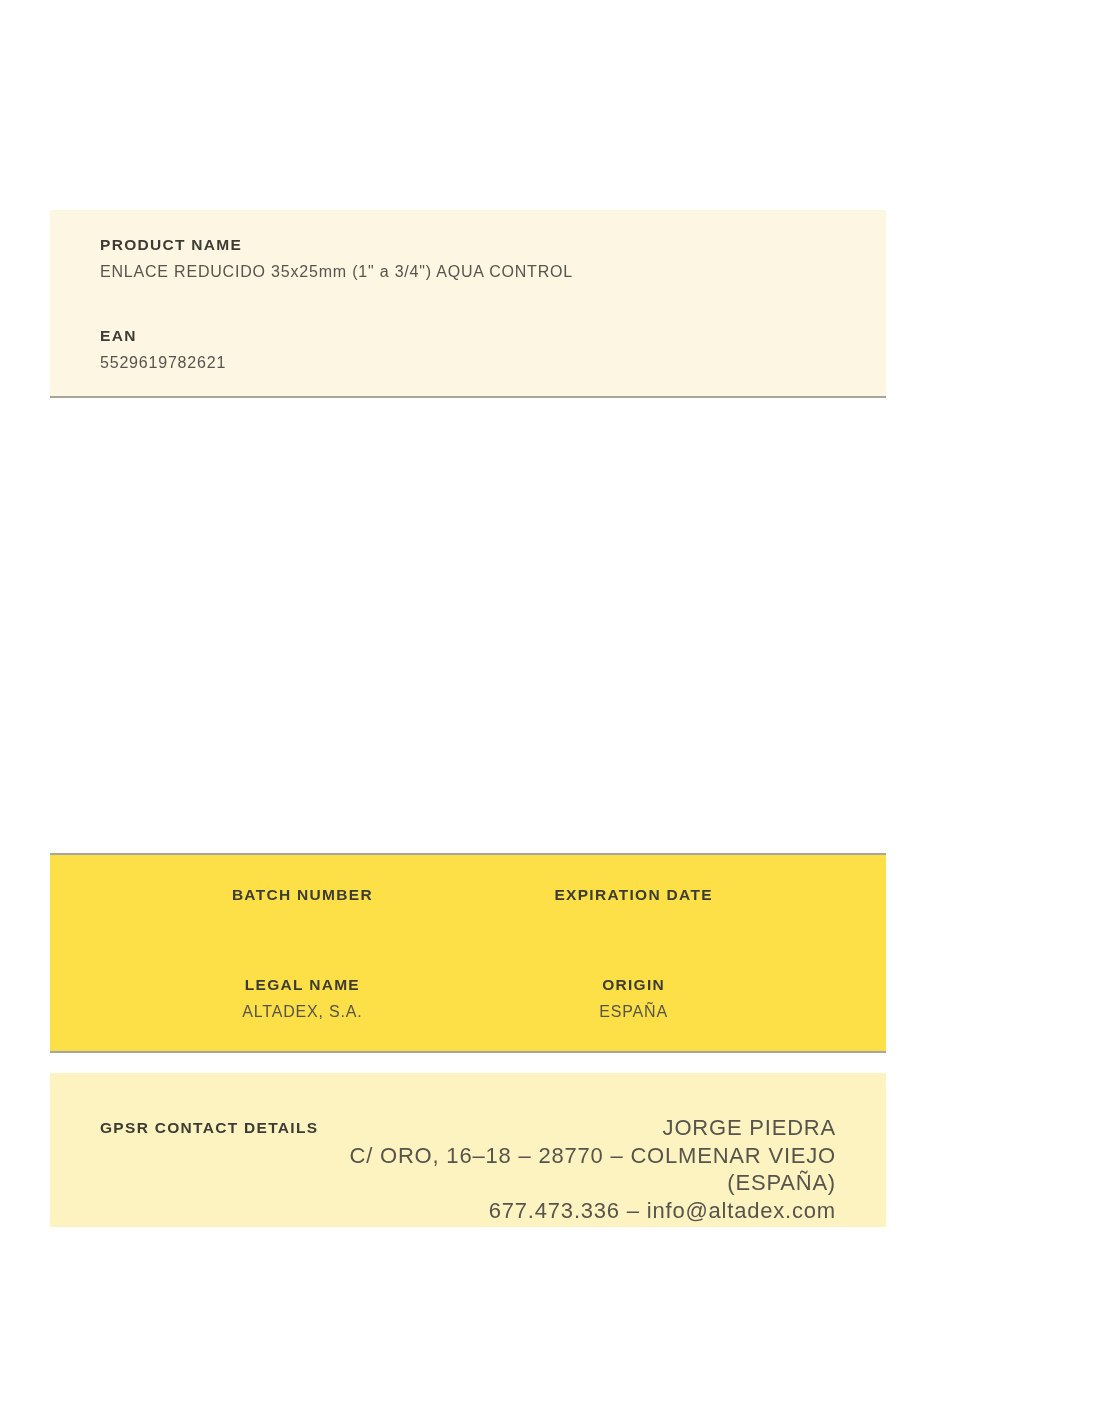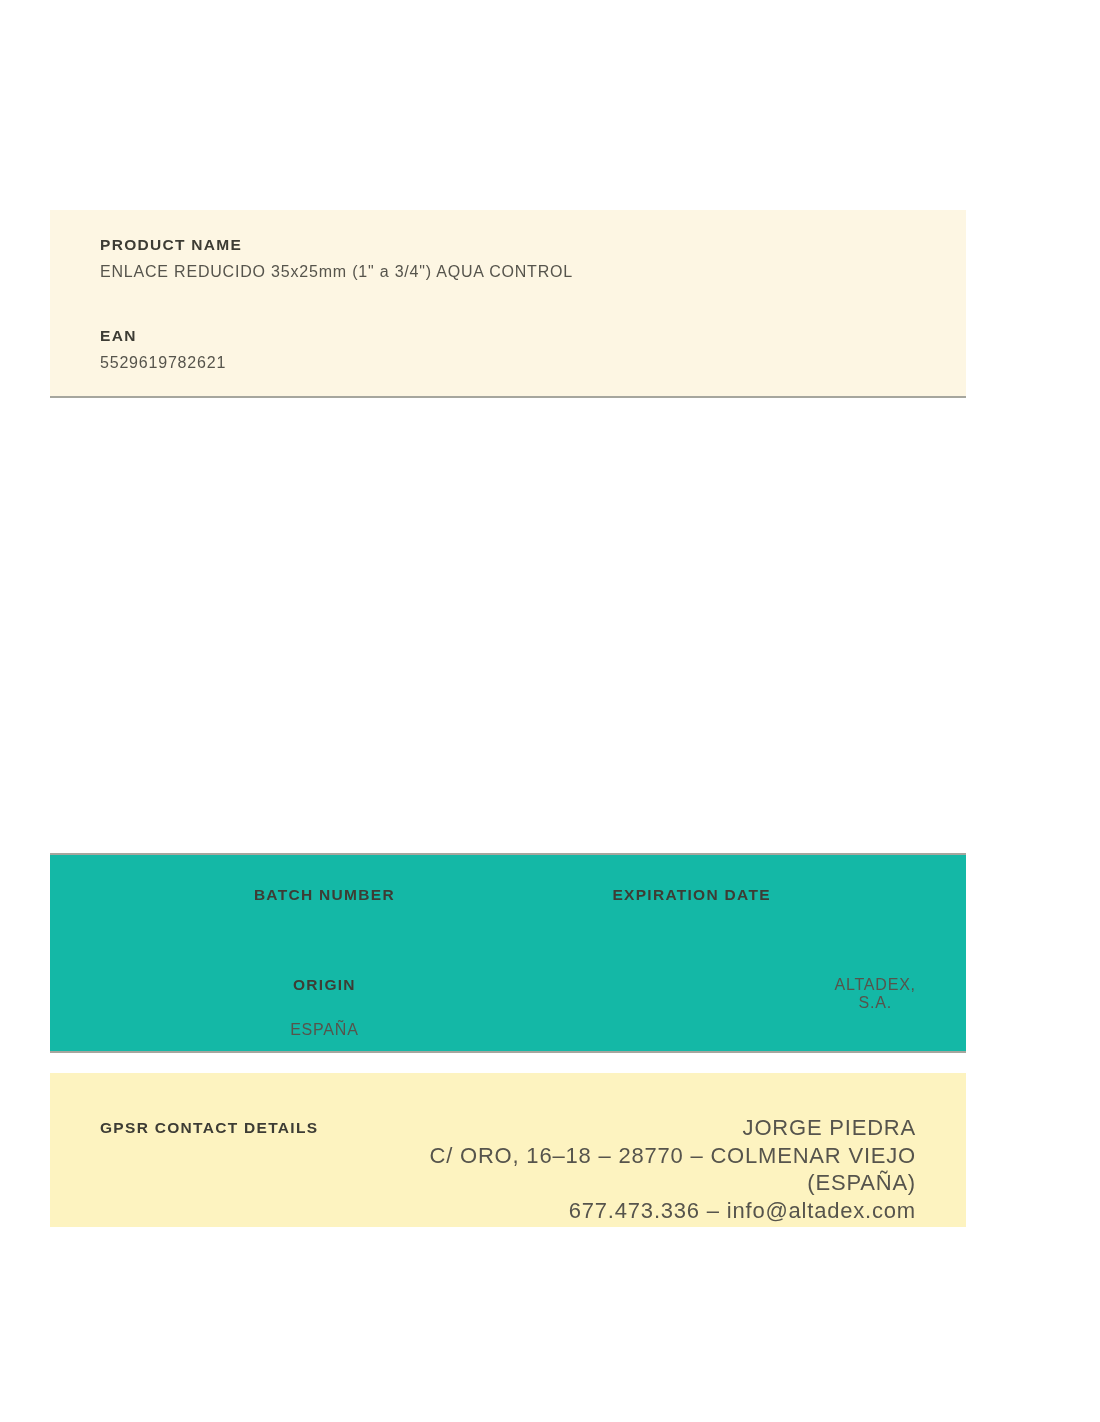--- a/index.html
+++ b/index.html
@@ -10,21 +10,21 @@
     height: 1422px;
     font-family: "Liberation Sans", "DejaVu Sans", sans-serif;
     -webkit-font-smoothing: antialiased;
   }
   .doc {
     width: 1000px;
     margin-left: 50px;
   }
   .panel {
     box-sizing: border-box;
-    width: 916px;
+    width: 836px;
   }
   .panel-top {
     margin-top: 210px;
     height: 188px;
     background: #fdf6e3;
     border-bottom: 2px solid #a6a69e;
     padding: 26px 50px 0 50px;
   }
   .field-label {
     font-weight: bold;
@@ -39,21 +39,21 @@
     color: #56544c;
     line-height: 18px;
     margin-top: 9px;
   }
   .field-gap {
     margin-top: 46px;
   }
   .panel-mid {
     margin-top: 455px;
     height: 200px;
-    background: #14b8a6;
+    background: #fde047;
     border-top: 2px solid #a6a69e;
     border-bottom: 2px solid #a6a69e;
     padding-top: 31px;
   }
   .mid-grid {
     display: grid;
     grid-template-columns: 55% 35% 10%;
     padding: 0 50px;
   }
   .mid-grid .cell {
@@ -105,20 +105,21 @@
   <section class="panel panel-mid">
     <div class="mid-grid">
       <div class="cell field-label">BATCH NUMBER</div>
       <div class="cell field-label">EXPIRATION DATE</div>
       <div class="cell"></div>
       <div class="cell field-value"></div>
       <div class="cell field-value"></div>
       <div class="cell"></div>
     </div>
     <div class="mid-grid grid-row2">
+      <div class="cell field-label">LEGAL NAME</div>
       <div class="cell field-label">ORIGIN</div>
       <div class="cell"></div>
       <div class="cell field-value">ALTADEX, S.A.</div>
       <div class="cell field-value">ESPAÑA</div>
       <div class="cell"></div>
     </div>
   </section>
 
   <section class="panel panel-gpsr">
     <div class="field-label gpsr-label">GPSR CONTACT DETAILS</div>

